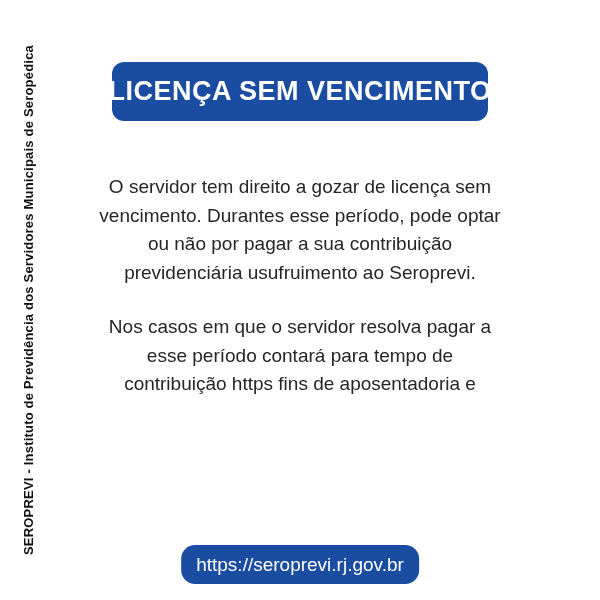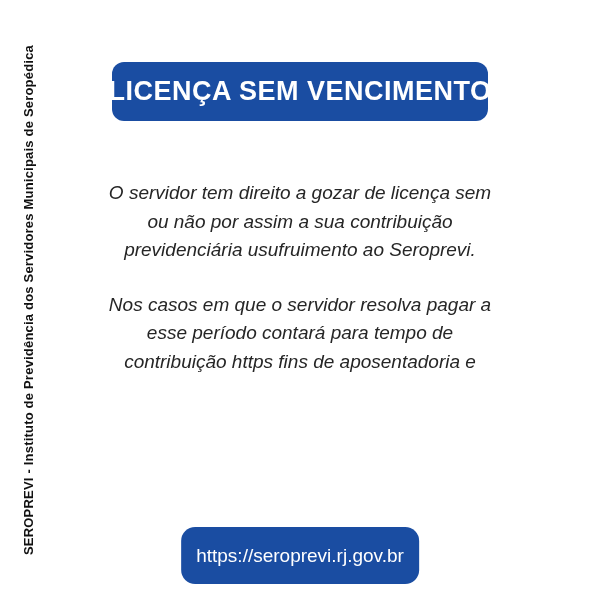--- a/index.html
+++ b/index.html
@@ -60,32 +60,32 @@
   .body-text {
     position: absolute;
     top: 166px;
     left: 0;
     right: 0;
     text-align: center;
     color: var(--text-body, #262626);
     font-size: 19px;
     line-height: 28.5px;
   }
-  .para { margin: 13px; font-style: italic; }
+  .para { margin: 7px; }
   .para + .para { margin-top: 26px; }
   .line { display: block; white-space: nowrap; }
 
   
   .footer-badge {
     position: absolute;
     bottom: 16px;
     left: 50%;
     transform: translateX(-50%);
     height: 31px;
-    padding: 13px 15px;
+    padding: 4px 15px;
     background: var(--accent, #1a4da2);
     border-radius: 14px;
     display: flex;
     align-items: center;
     justify-content: center;
   }
   .footer-badge .url {
     color: #ffffff;
     font-size: 19px;
     white-space: nowrap;
@@ -100,21 +100,22 @@
     <span class="vtext">SEROPREVI - Instituto de Previdência dos Servidores Municipais de Seropédica</span>
   </div>
 
   <div class="header-badge">
     <span class="title">LICENÇA SEM VENCIMENTO</span>
   </div>
 
   <div class="body-text">
     <p class="para">
       <span class="line">O servidor tem direito a gozar de licença sem</span>
-      <span class="line">ou não por assim a sua contribuição</span>
+      <span class="line">vencimento. Durantes esse período, pode optar</span>
+      <span class="line">ou não por pagar a sua contribuição</span>
       <span class="line">previdenciária usufruimento ao Seroprevi.</span>
     </p>
     <p class="para">
       <span class="line">Nos casos em que o servidor resolva pagar a</span>
       <span class="line">esse período contará para tempo de</span>
       <span class="line">contribuição https fins de aposentadoria e</span>
     </p>
   </div>
 
   <div class="footer-badge">

